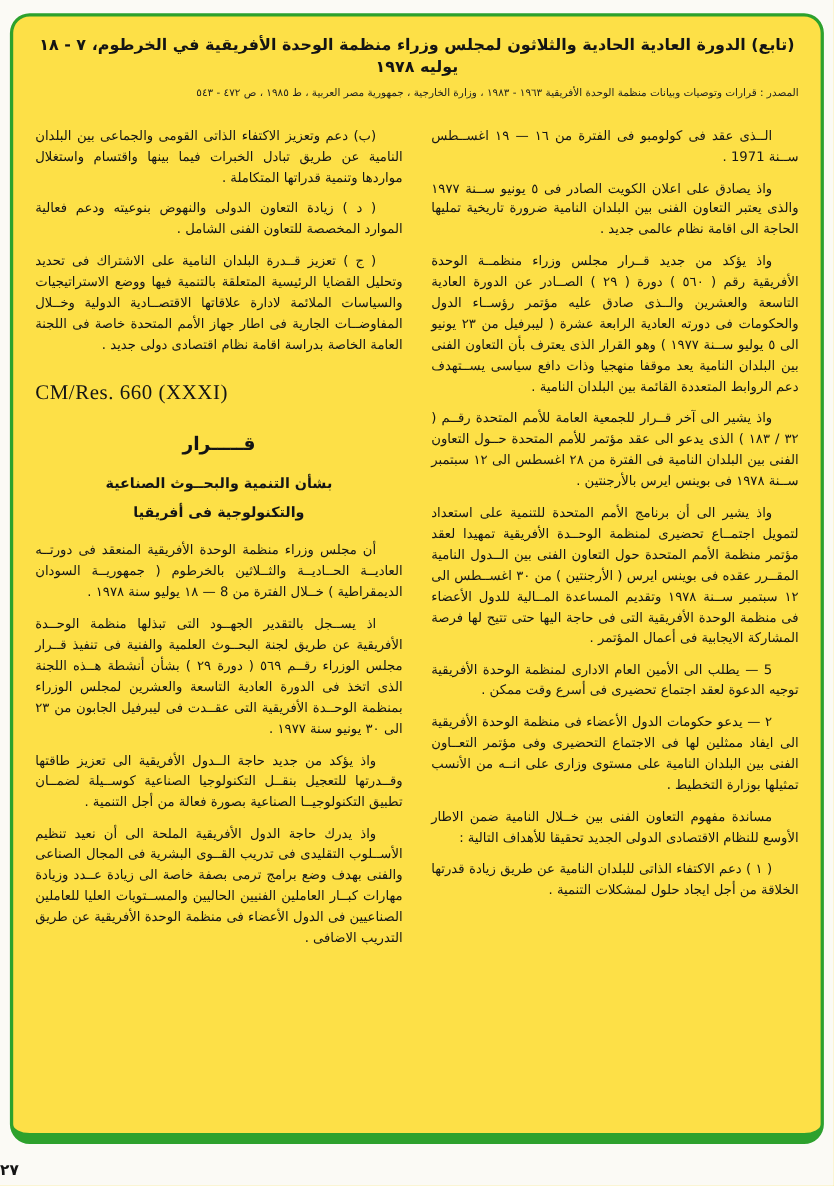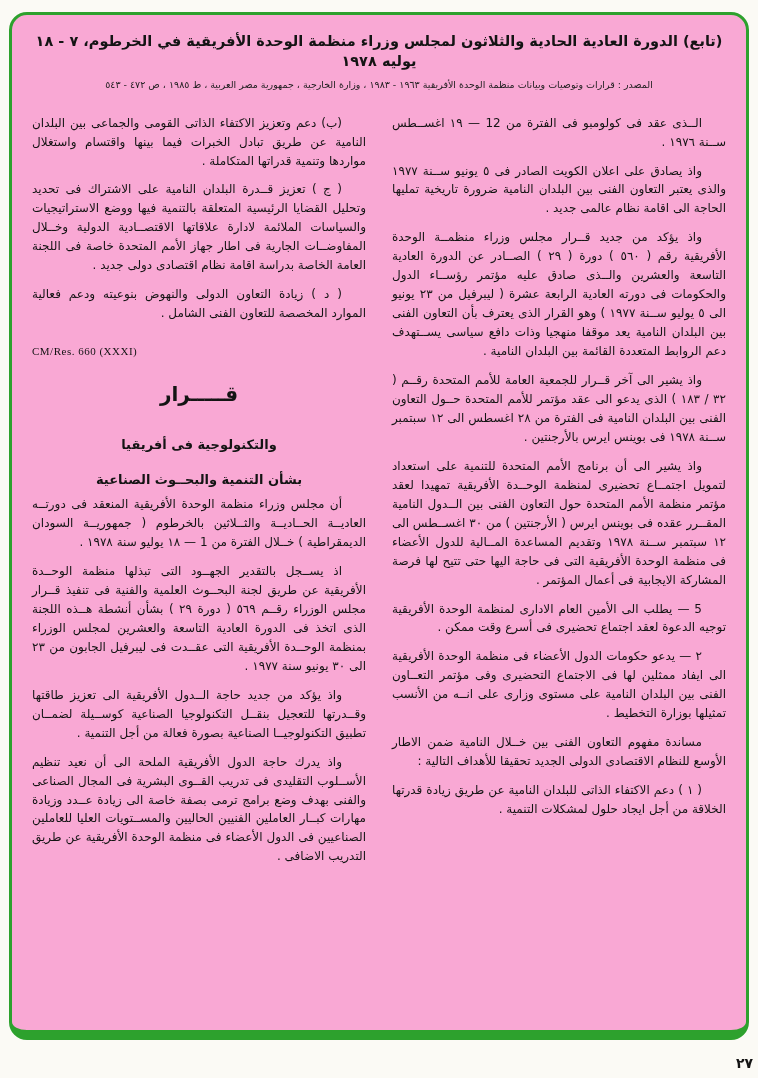--- a/index.html
+++ b/index.html
@@ -13,32 +13,33 @@
     overflow:hidden;
   }
   .frame {
     position:absolute;
     top:12px; left:9px; right:9px; bottom:38px;
     border:3px solid #2da12d;
     border-bottom-width:10px;
     border-radius:18px;
     padding:16px 20px 8px 20px;
     overflow:hidden;
-    background:#f9a8d4;
+    background:#fde047;
   }
   .header { text-align:center; }
   .title {
     font-weight:bold;
     font-size:14.5px;
     line-height:1.4;
   }
   .source {
     font-size:9.5px;
     color:#1d1d1d;
     margin-top:7px;
+    text-align:right;
   }
   .columns {
     display:flex;
     gap:26px;
     margin-top:24px;
     align-items:flex-start;
   }
   .col {
     flex:1 1 0;
     font-size:12px;
@@ -47,44 +48,44 @@
   }
   .col p {
     text-indent:24px;
     margin-bottom:10px;
   }
   .bold { font-weight:normal; }
   .res-ref {
     direction:ltr;
     text-align:left;
     text-indent:0;
-    font-size:11px;
+    font-size:19px;
     font-family:"Liberation Serif","DejaVu Serif",serif;
     margin:20px 0 18px 0;
     letter-spacing:0.5px;
   }
   .heading {
     text-align:center;
     font-weight:bold;
     text-indent:0;
   }
   .h-main {
-    font-size:20px;
-    margin-bottom:25px;
+    font-size:17px;
+    margin-bottom:13px;
     letter-spacing:1px;
   }
   .h-sub {
     font-size:13px;
     margin-bottom:5px;
   }
   .h-sub-last { margin-bottom:14px; }
   .footer {
     position:absolute;
     left:0; right:5px; bottom:6px;
-    text-align:right;
+    text-align:left;
   }
   .page-number {
     display:inline-block;
     font-weight:bold;
     font-size:14px;
   }
 </style>
 </head>
 <body>
 
@@ -93,43 +94,43 @@
   <div class="frame">
 
     <header class="header">
       <div class="title">(تابع) الدورة العادية الحادية والثلاثون لمجلس وزراء منظمة الوحدة الأفريقية في الخرطوم، ٧ - ١٨ يوليه ١٩٧٨</div>
       <div class="source">المصدر : قرارات وتوصيات وبيانات منظمة الوحدة الأفريقية ١٩٦٣ - ١٩٨٣ ، وزارة الخارجية ، جمهورية مصر العربية ، ط ١٩٨٥ ، ص ٤٧٢ - ٥٤٣</div>
     </header>
 
     <div class="columns">
 
       <section class="col">
-        <p>الــذى عقد فى كولومبو فى الفترة من 12 — ١٩ اغســطس ســنة ١٩٧٦ .</p>
+        <p>الــذى عقد فى كولومبو فى الفترة من ١٦ — ١٩ اغســطس ســنة 1971 .</p>
         <p>واذ يصادق على اعلان الكويت الصادر فى ٥ يونيو ســنة ١٩٧٧ والذى يعتبر التعاون الفنى بين البلدان النامية ضرورة تاريخية تمليها الحاجة الى اقامة نظام عالمى جديد .</p>
         <p>واذ يؤكد من جديد قــرار مجلس وزراء منظمــة الوحدة الأفريقية رقم ( ٥٦٠ ) دورة ( ٢٩ ) الصــادر عن الدورة العادية التاسعة والعشرين والــذى صادق عليه مؤتمر رؤســاء الدول والحكومات فى دورته العادية الرابعة عشرة ( ليبرفيل من ٢٣ يونيو الى ٥ يوليو ســنة ١٩٧٧ ) وهو القرار الذى يعترف بأن التعاون الفنى بين البلدان النامية يعد موقفا منهجيا وذات دافع سياسى يســتهدف دعم الروابط المتعددة القائمة بين البلدان النامية .</p>
         <p>واذ يشير الى آخر قــرار للجمعية العامة للأمم المتحدة رقــم ( ٣٢ / ١٨٣ ) الذى يدعو الى عقد مؤتمر للأمم المتحدة حــول التعاون الفنى بين البلدان النامية فى الفترة من ٢٨ اغسطس الى ١٢ سبتمبر ســنة ١٩٧٨ فى بوينس ايرس بالأرجنتين .</p>
         <p>واذ يشير الى أن برنامج الأمم المتحدة للتنمية على استعداد لتمويل اجتمــاع تحضيرى لمنظمة الوحــدة الأفريقية تمهيدا لعقد مؤتمر منظمة الأمم المتحدة حول التعاون الفنى بين الــدول النامية المقــرر عقده فى بوينس ايرس ( الأرجنتين ) من ٣٠ اغســطس الى ١٢ سبتمبر ســنة ١٩٧٨ وتقديم المساعدة المــالية للدول الأعضاء فى منظمة الوحدة الأفريقية التى فى حاجة اليها حتى تتيح لها فرصة المشاركة الايجابية فى أعمال المؤتمر .</p>
         <p>5 — يطلب الى الأمين العام الادارى لمنظمة الوحدة الأفريقية توجيه الدعوة لعقد اجتماع تحضيرى فى أسرع وقت ممكن .</p>
         <p>٢ — يدعو حكومات الدول الأعضاء فى منظمة الوحدة الأفريقية الى ايفاد ممثلين لها فى الاجتماع التحضيرى وفى مؤتمر التعــاون الفنى بين البلدان النامية على مستوى وزارى على انــه من الأنسب تمثيلها بوزارة التخطيط .</p>
         <p>مساندة مفهوم التعاون الفنى بين خــلال النامية ضمن الاطار الأوسع للنظام الاقتصادى الدولى الجديد تحقيقا للأهداف التالية :</p>
         <p class="bold">( ١ ) دعم الاكتفاء الذاتى للبلدان النامية عن طريق زيادة قدرتها الخلاقة من أجل ايجاد حلول لمشكلات التنمية .</p>
       </section>
 
       <section class="col">
         <p class="bold">(ب) دعم وتعزيز الاكتفاء الذاتى القومى والجماعى بين البلدان النامية عن طريق تبادل الخبرات فيما بينها واقتسام واستغلال مواردها وتنمية قدراتها المتكاملة .</p>
+        <p>( د ) زيادة التعاون الدولى والنهوض بنوعيته ودعم فعالية الموارد المخصصة للتعاون الفنى الشامل .</p>
         <p>( ج ) تعزيز قــدرة البلدان النامية على الاشتراك فى تحديد وتحليل القضايا الرئيسية المتعلقة بالتنمية فيها ووضع الاستراتيجيات والسياسات الملائمة لادارة علاقاتها الاقتصــادية الدولية وخــلال المفاوضــات الجارية فى اطار جهاز الأمم المتحدة خاصة فى اللجنة العامة الخاصة بدراسة اقامة نظام اقتصادى دولى جديد .</p>
-        <p>( د ) زيادة التعاون الدولى والنهوض بنوعيته ودعم فعالية الموارد المخصصة للتعاون الفنى الشامل .</p>
 
         <div class="res-ref">CM/Res. 660 (XXXI)</div>
 
         <div class="heading h-main">قـــــرار</div>
+        <div class="heading h-sub">بشأن التنمية والبحــوث الصناعية</div>
         <div class="heading h-sub h-sub-last">والتكنولوجية فى أفريقيا</div>
-        <div class="heading h-sub">بشأن التنمية والبحــوث الصناعية</div>
 
-        <p>أن مجلس وزراء منظمة الوحدة الأفريقية المنعقد فى دورتــه العاديــة الحــاديــة والثــلاثين بالخرطوم ( جمهوريــة السودان الديمقراطية ) خــلال الفترة من 1 — ١٨ يوليو سنة ١٩٧٨ .</p>
+        <p>أن مجلس وزراء منظمة الوحدة الأفريقية المنعقد فى دورتــه العاديــة الحــاديــة والثــلاثين بالخرطوم ( جمهوريــة السودان الديمقراطية ) خــلال الفترة من 8 — ١٨ يوليو سنة ١٩٧٨ .</p>
         <p>اذ يســجل بالتقدير الجهــود التى تبذلها منظمة الوحــدة الأفريقية عن طريق لجنة البحــوث العلمية والفنية فى تنفيذ قــرار مجلس الوزراء رقــم ٥٦٩ ( دورة ٢٩ ) بشأن أنشطة هــذه اللجنة الذى اتخذ فى الدورة العادية التاسعة والعشرين لمجلس الوزراء بمنظمة الوحــدة الأفريقية التى عقــدت فى ليبرفيل الجابون من ٢٣ الى ٣٠ يونيو سنة ١٩٧٧ .</p>
         <p>واذ يؤكد من جديد حاجة الــدول الأفريقية الى تعزيز طاقتها وقــدرتها للتعجيل بنقــل التكنولوجيا الصناعية كوســيلة لضمــان تطبيق التكنولوجيــا الصناعية بصورة فعالة من أجل التنمية .</p>
         <p><span>واذ يدرك حاجة الدول الأفريقية الملحة الى أن نعيد تنظيم الأســلوب التقليدى فى تدريب القــوى البشرية فى المجال الصناعى والفنى بهدف وضع برامج ترمى بصفة خاصة الى زيادة عــدد وزيادة مهارات كبــار العاملين الفنيين الحاليين والمســتويات العليا</span> <span class="bold">للعاملين الصناعيين فى الدول الأعضاء فى منظمة الوحدة الأفريقية عن طريق التدريب الاضافى .</span></p>
       </section>
 
     </div>
   </div>
 
   <footer class="footer">
     <div class="page-number">٢٧</div>

